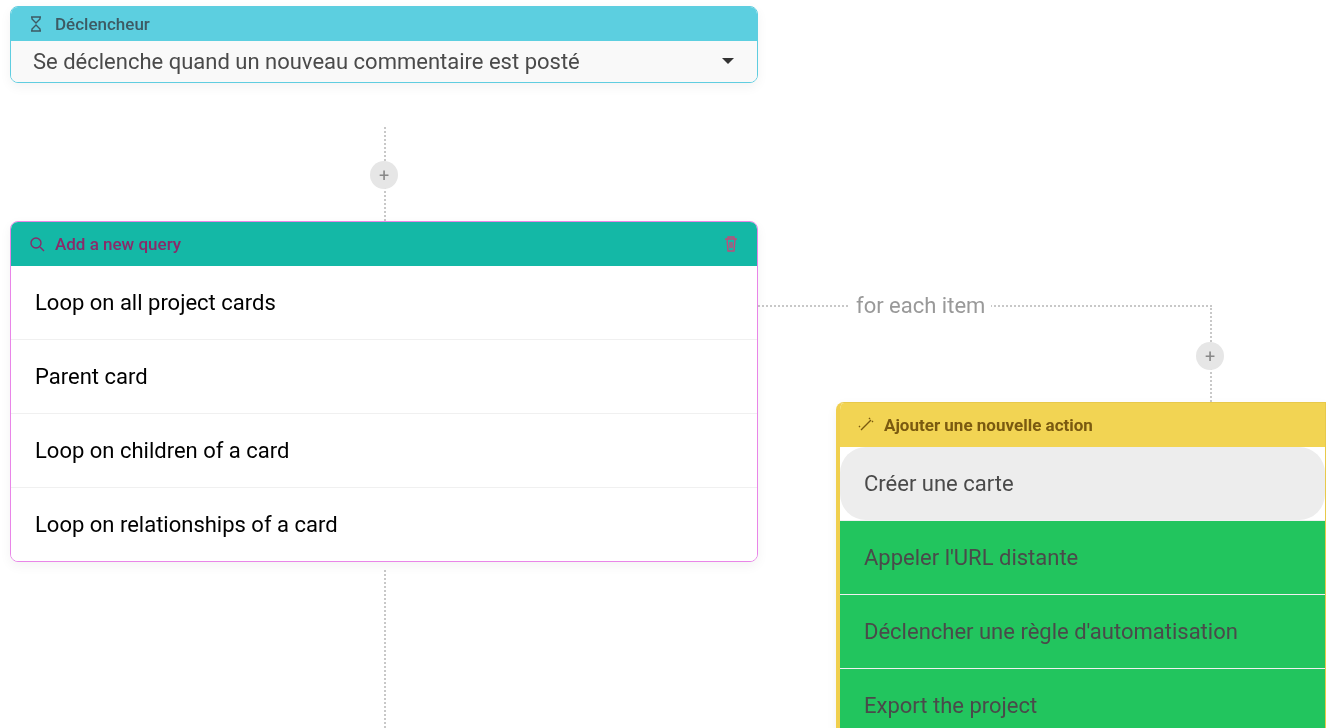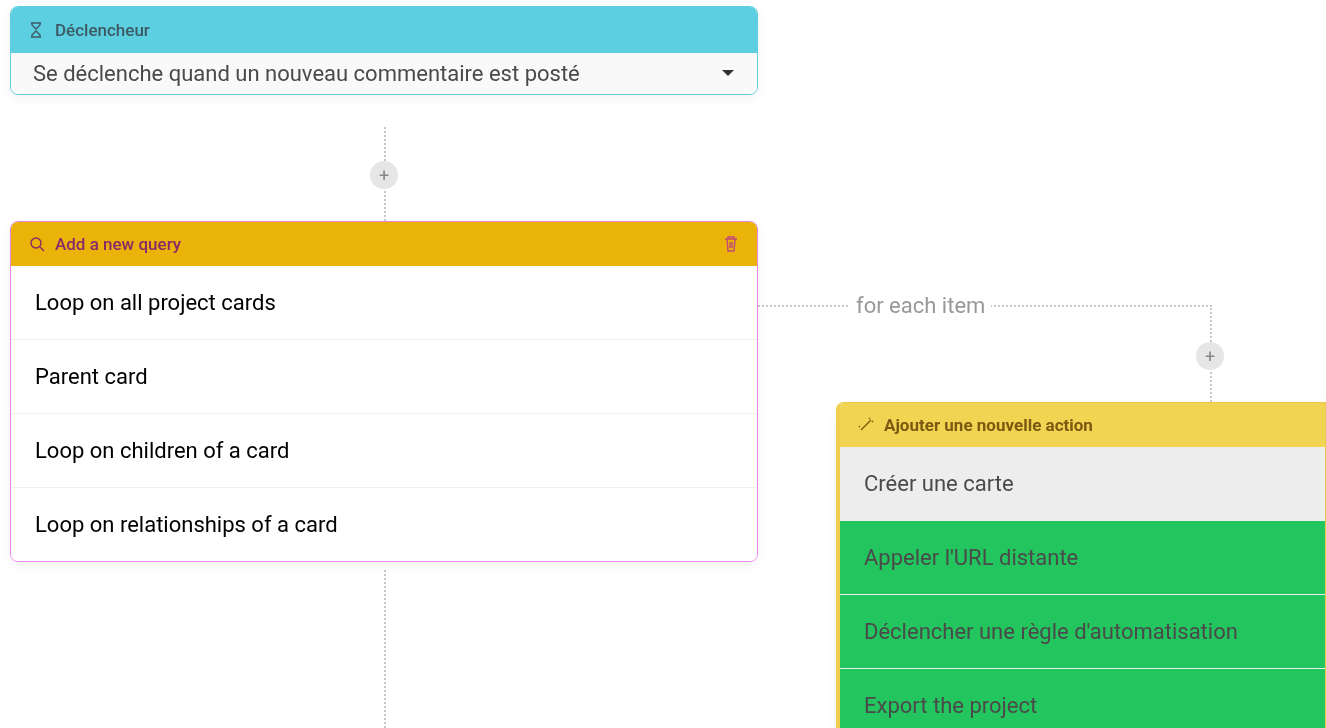--- a/index.html
+++ b/index.html
@@ -19,21 +19,21 @@
     top: 6px;
     width: 748px;
     border-radius: 8px;
     border: 1px solid #5fcde0;
     background: #fff;
     box-shadow: 0 4px 12px rgba(0,0,0,0.05);
     overflow: hidden;
   }
   .trigger-header {
     background: #5ccfe0;
-    padding: 13px 18px;
+    padding: 7px 18px;
     display: flex;
     align-items: center;
     gap: 12px;
     color: #3d5a63;
     font-size: 17px;
     font-weight: 500;
   }
   .trigger-body {
     background: #f9f9f9;
     padding: 8px 22px;
@@ -50,21 +50,21 @@
     left: 10px;
     top: 221px;
     width: 748px;
     border-radius: 8px;
     border: 1px solid #e985e8;
     background: #fff;
     box-shadow: 0 4px 12px rgba(0,0,0,0.05);
     overflow: hidden;
   }
   .query-header {
-    background: #eab308;
+    background: #14b8a6;
     padding: 12px 18px;
     display: flex;
     align-items: center;
     justify-content: space-between;
     color: #8a2a6a;
     font-size: 17px;
     font-weight: 500;
   }
   .query-header-left { display: flex; align-items: center; gap: 10px; }
   .query-list .item {
@@ -101,21 +101,21 @@
     font-weight: 700;
   }
   .action-list .item {
     padding: 24px 24px;
     font-size: 22px;
     color: #4a4a4a;
     border-top: 1px solid #f0f0f0;
     cursor: pointer;
     background: #22c55e;
   }
-  .action-list .item:first-child { border-top: none; }
+  .action-list .item:first-child { border-top: none; border-radius: 26px; }
   .action-list .item.selected { background: #ededed; }
 
   
   .vconn {
     position: absolute;
     border-left: 2px dotted #c8c8c8;
   }
   .hconn {
     position: absolute;
     border-top: 2px dotted #c8c8c8;

